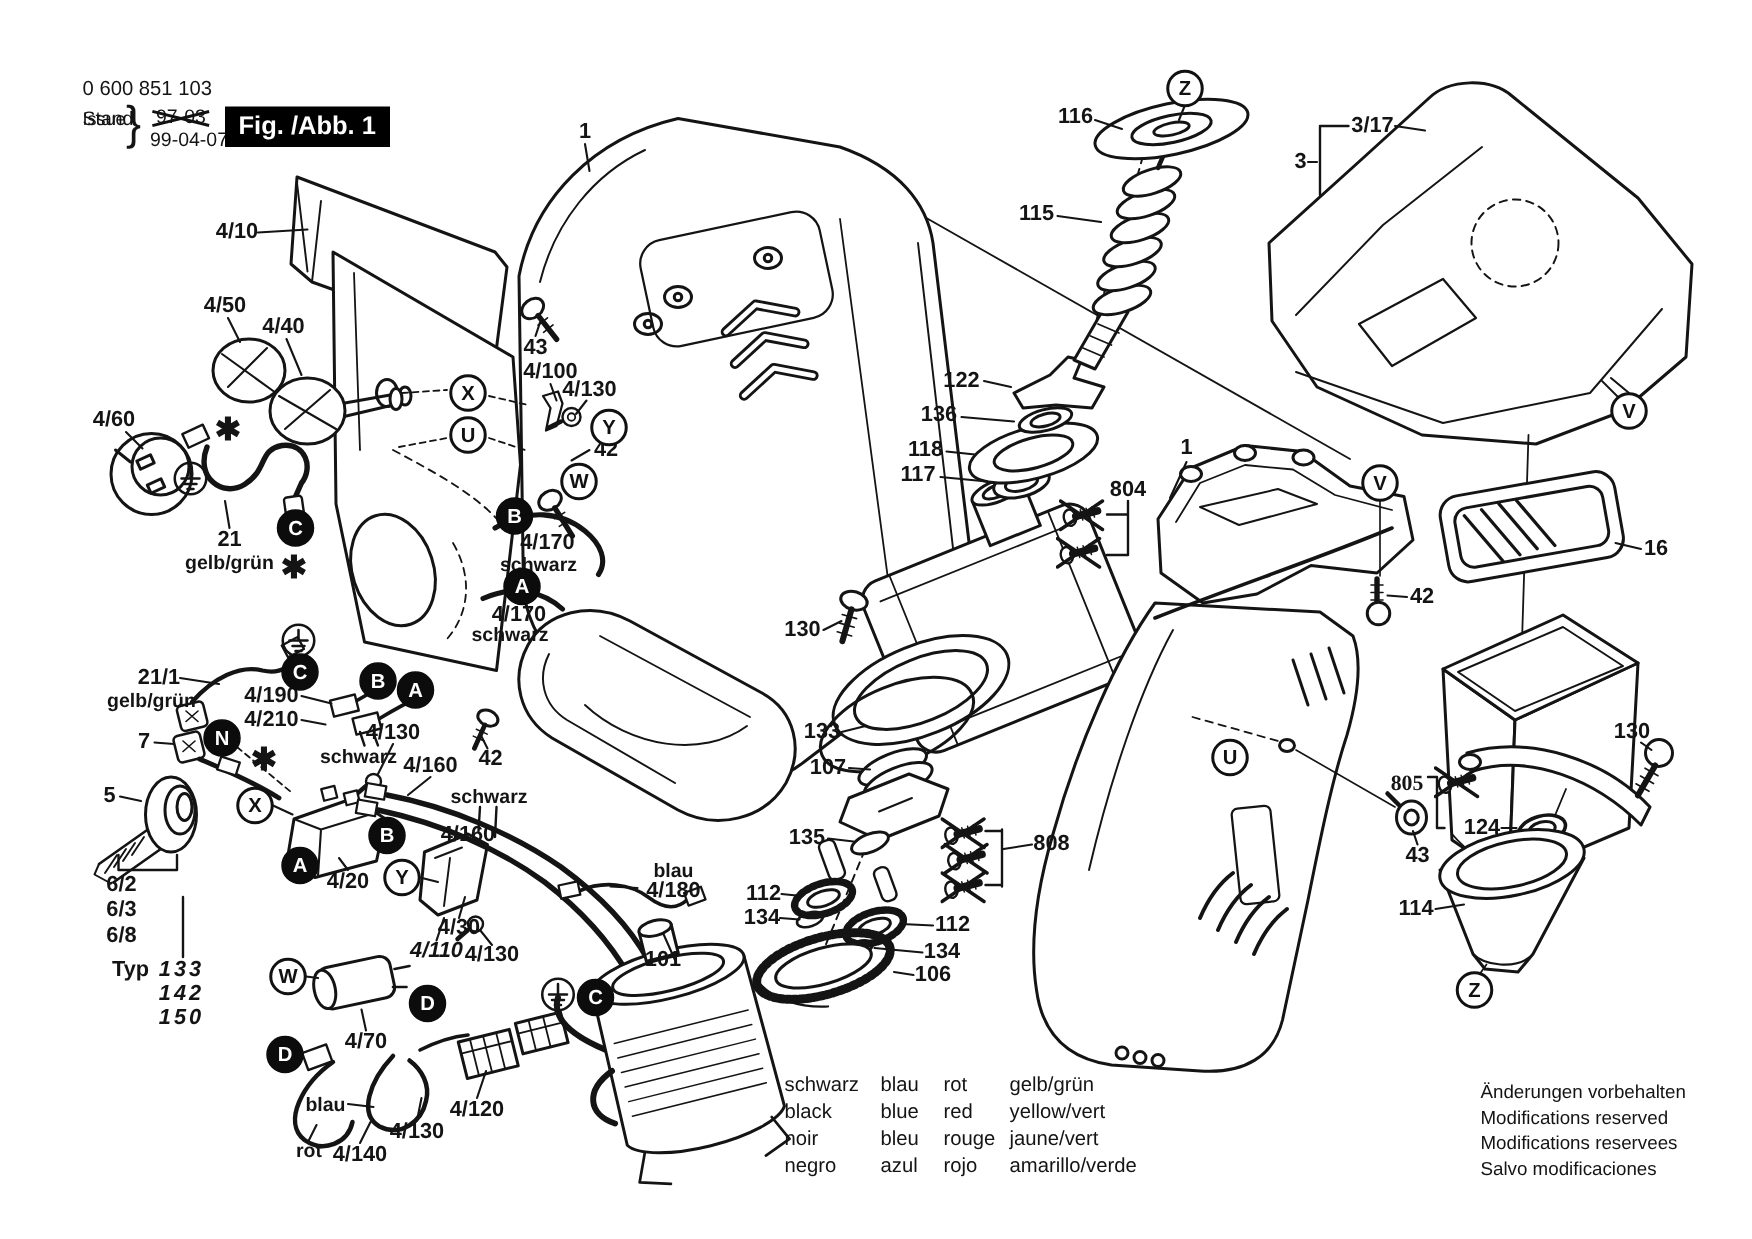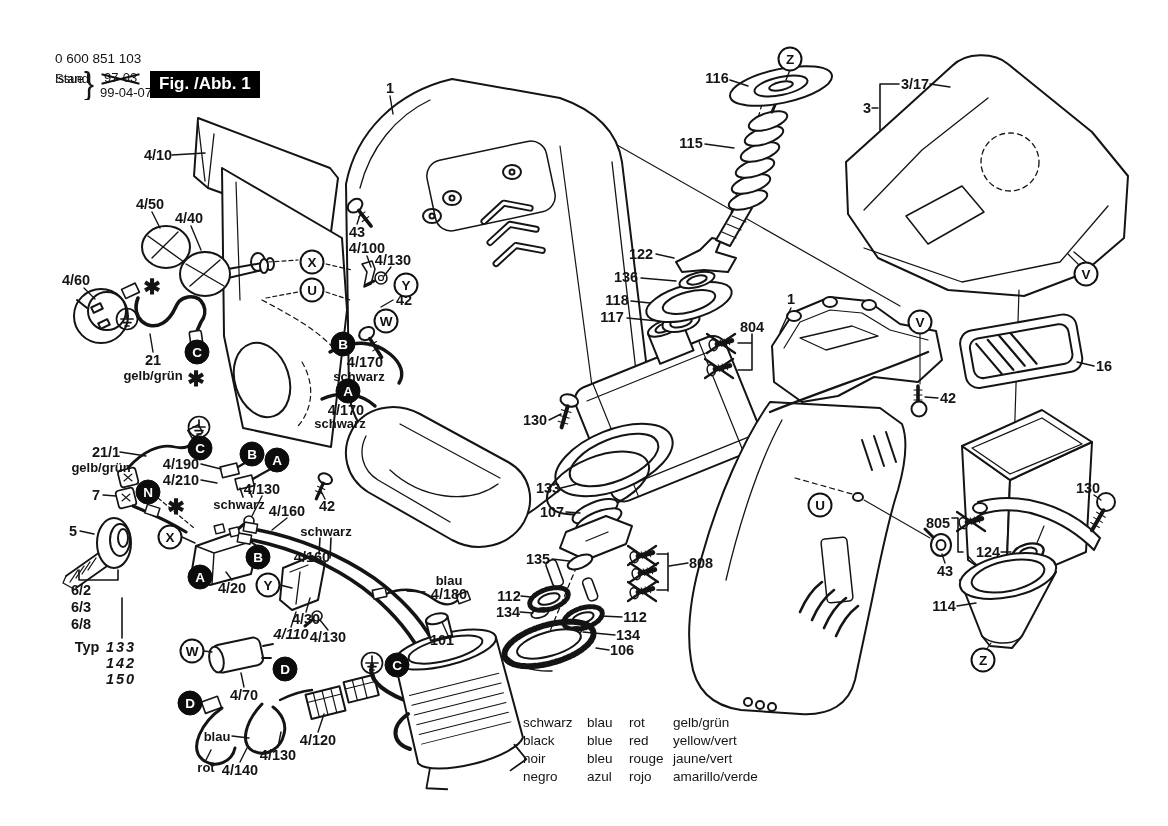--- a/index.html
+++ b/index.html
@@ -546,20 +546,26 @@
           <div>red</div>
           <div>rouge</div>
           <div>rojo</div>
         </div>
         <div class="legend-col" style="left: 150px;">
           <div>gelb/grün</div>
           <div>yellow/vert</div>
           <div>jaune/vert</div>
           <div>amarillo/verde</div>
         </div>
+      </div>
+  <div id="footer-note">
+        <div>Änderungen vorbehalten</div>
+        <div>Modifications reserved</div>
+        <div>Modifications reservees</div>
+        <div>Salvo modificaciones</div>
       </div>
 <div class="lbl" style="left: 158px; top: 155px;">4/10</div>
       <div class="lbl" style="left: 150px; top: 204px;">4/50</div>
       <div class="lbl" style="left: 189px; top: 218px;">4/40</div>
       <div class="lbl" style="left: 76px; top: 280px;">4/60</div>
       <div class="lbl" style="left: 153px; top: 360px;">21</div>
       <div class="lbl sm" style="left: 153px; top: 375px;">gelb/grün</div>
       <div class="lbl" style="left: 106px; top: 452px;">21/1</div>
       <div class="lbl sm" style="left: 101px; top: 467px;">gelb/grün</div>
       <div class="lbl" style="left: 96px; top: 495px;">7</div>
@@ -617,21 +623,21 @@
       <div class="lbl" style="left: 626px; top: 277px;">136</div>
       <div class="lbl" style="left: 617px; top: 300px;">118</div>
       <div class="lbl" style="left: 612px; top: 317px;">117</div>
       <div class="lbl" style="left: 752px; top: 327px;">804</div>
       <div class="lbl" style="left: 791px; top: 299px;">1</div>
       <div class="lbl" style="left: 915px; top: 84px;">3/17</div>
       <div class="lbl" style="left: 867px; top: 108px;">3</div>
       <div class="lbl" style="left: 1104px; top: 366px;">16</div>
       <div class="lbl" style="left: 948px; top: 398px;">42</div>
       <div class="lbl" style="left: 1088px; top: 488px;">130</div>
-      <div class="lbl" style="left: 938px; top: 523px;">805</div>
+      <div class="lbl" style="left: 938px; top: 523px; font-family: Liberation Serif, serif;">805</div>
       <div class="lbl" style="left: 988px; top: 552px;">124</div>
       <div class="lbl" style="left: 945px; top: 571px;">43</div>
       <div class="lbl" style="left: 944px; top: 606px;">114</div>
       <div class="co cow" style="left: 312px; top: 262px;">X</div>
       <div class="co cow" style="left: 312px; top: 290px;">U</div>
       <div class="co cow" style="left: 406px; top: 285px;">Y</div>
       <div class="co cow" style="left: 386px; top: 321px;">W</div>
       <div class="co cow" style="left: 170px; top: 537px;">X</div>
       <div class="co cow" style="left: 268px; top: 585px;">Y</div>
       <div class="co cow" style="left: 192px; top: 651px;">W</div>

